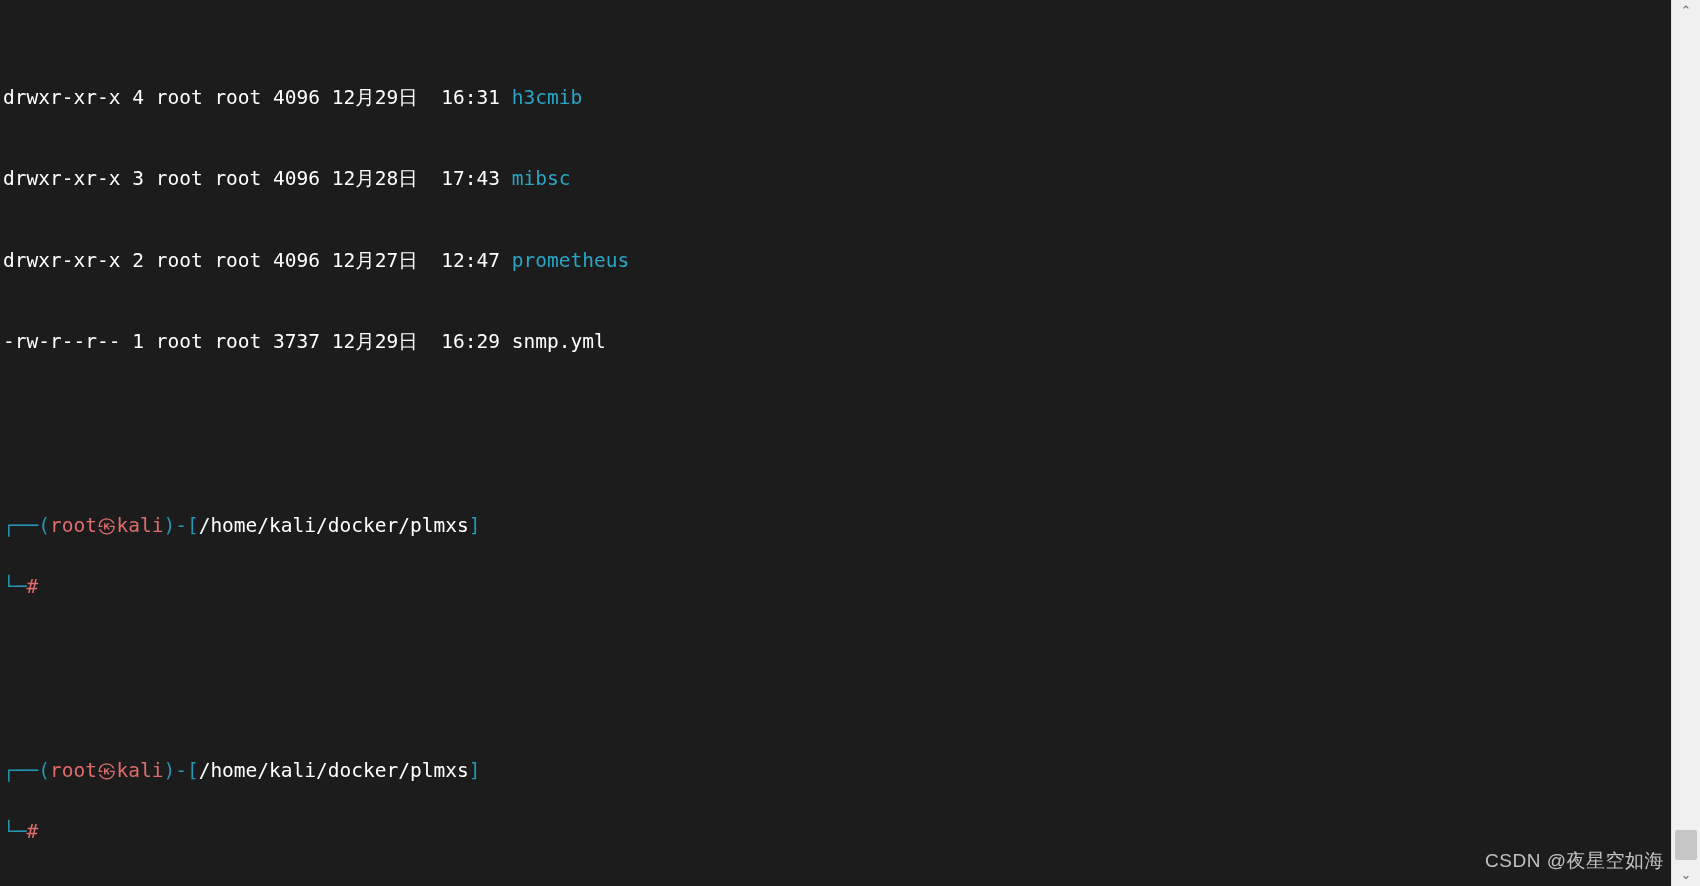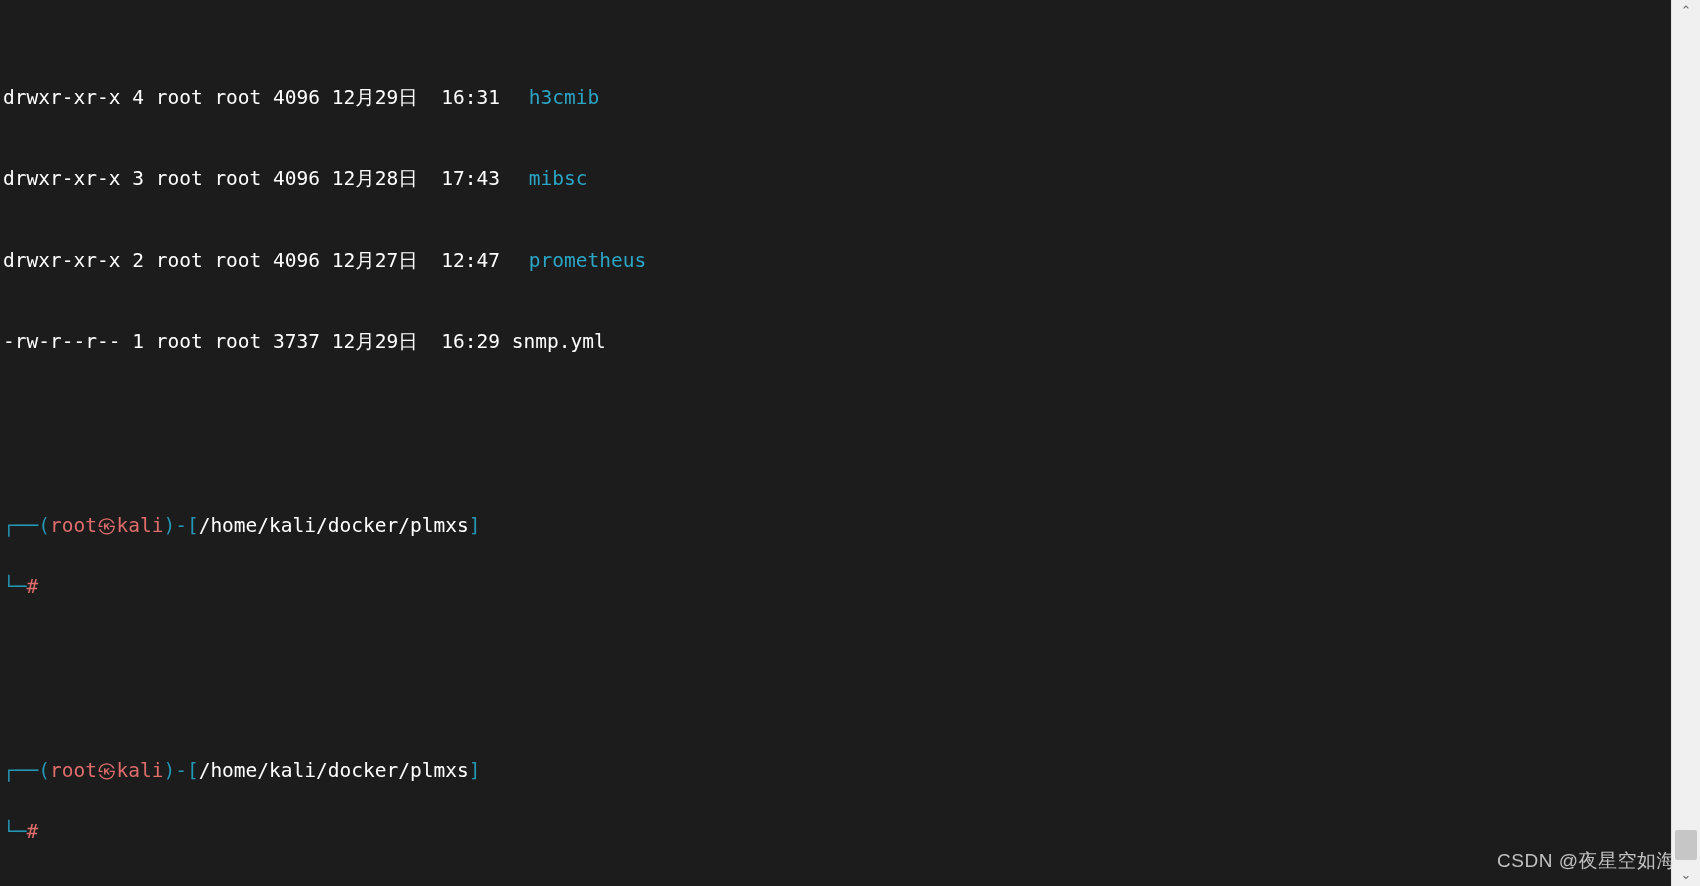--- a/index.html
+++ b/index.html
@@ -33,26 +33,26 @@
     overflow: hidden;
   }
   .line {
     height: 20.4px;
     position: relative;
     white-space: pre;
   }
   .blank { height: 20.4px; }
   .w  { color: #ffffff; }
   .c  { color: #2596b4; }  
-  .cb { color: #2aa5c6; margin-left: 17px; }  
+  .cb { color: #2aa5c6; }  
   .r  { color: #e06c6c; }  
   .box{ color: #2596b4; }
   .watermark {
     position: absolute;
-    right: 24px;
+    right: 36px;
     bottom: 12px;
     color: #cfcfcf;
     font-family: "Liberation Sans", sans-serif;
     font-size: 19px;
     opacity: 0.92;
     letter-spacing: 0.5px;
   }
   
   #scrollbar {
     position: absolute;

